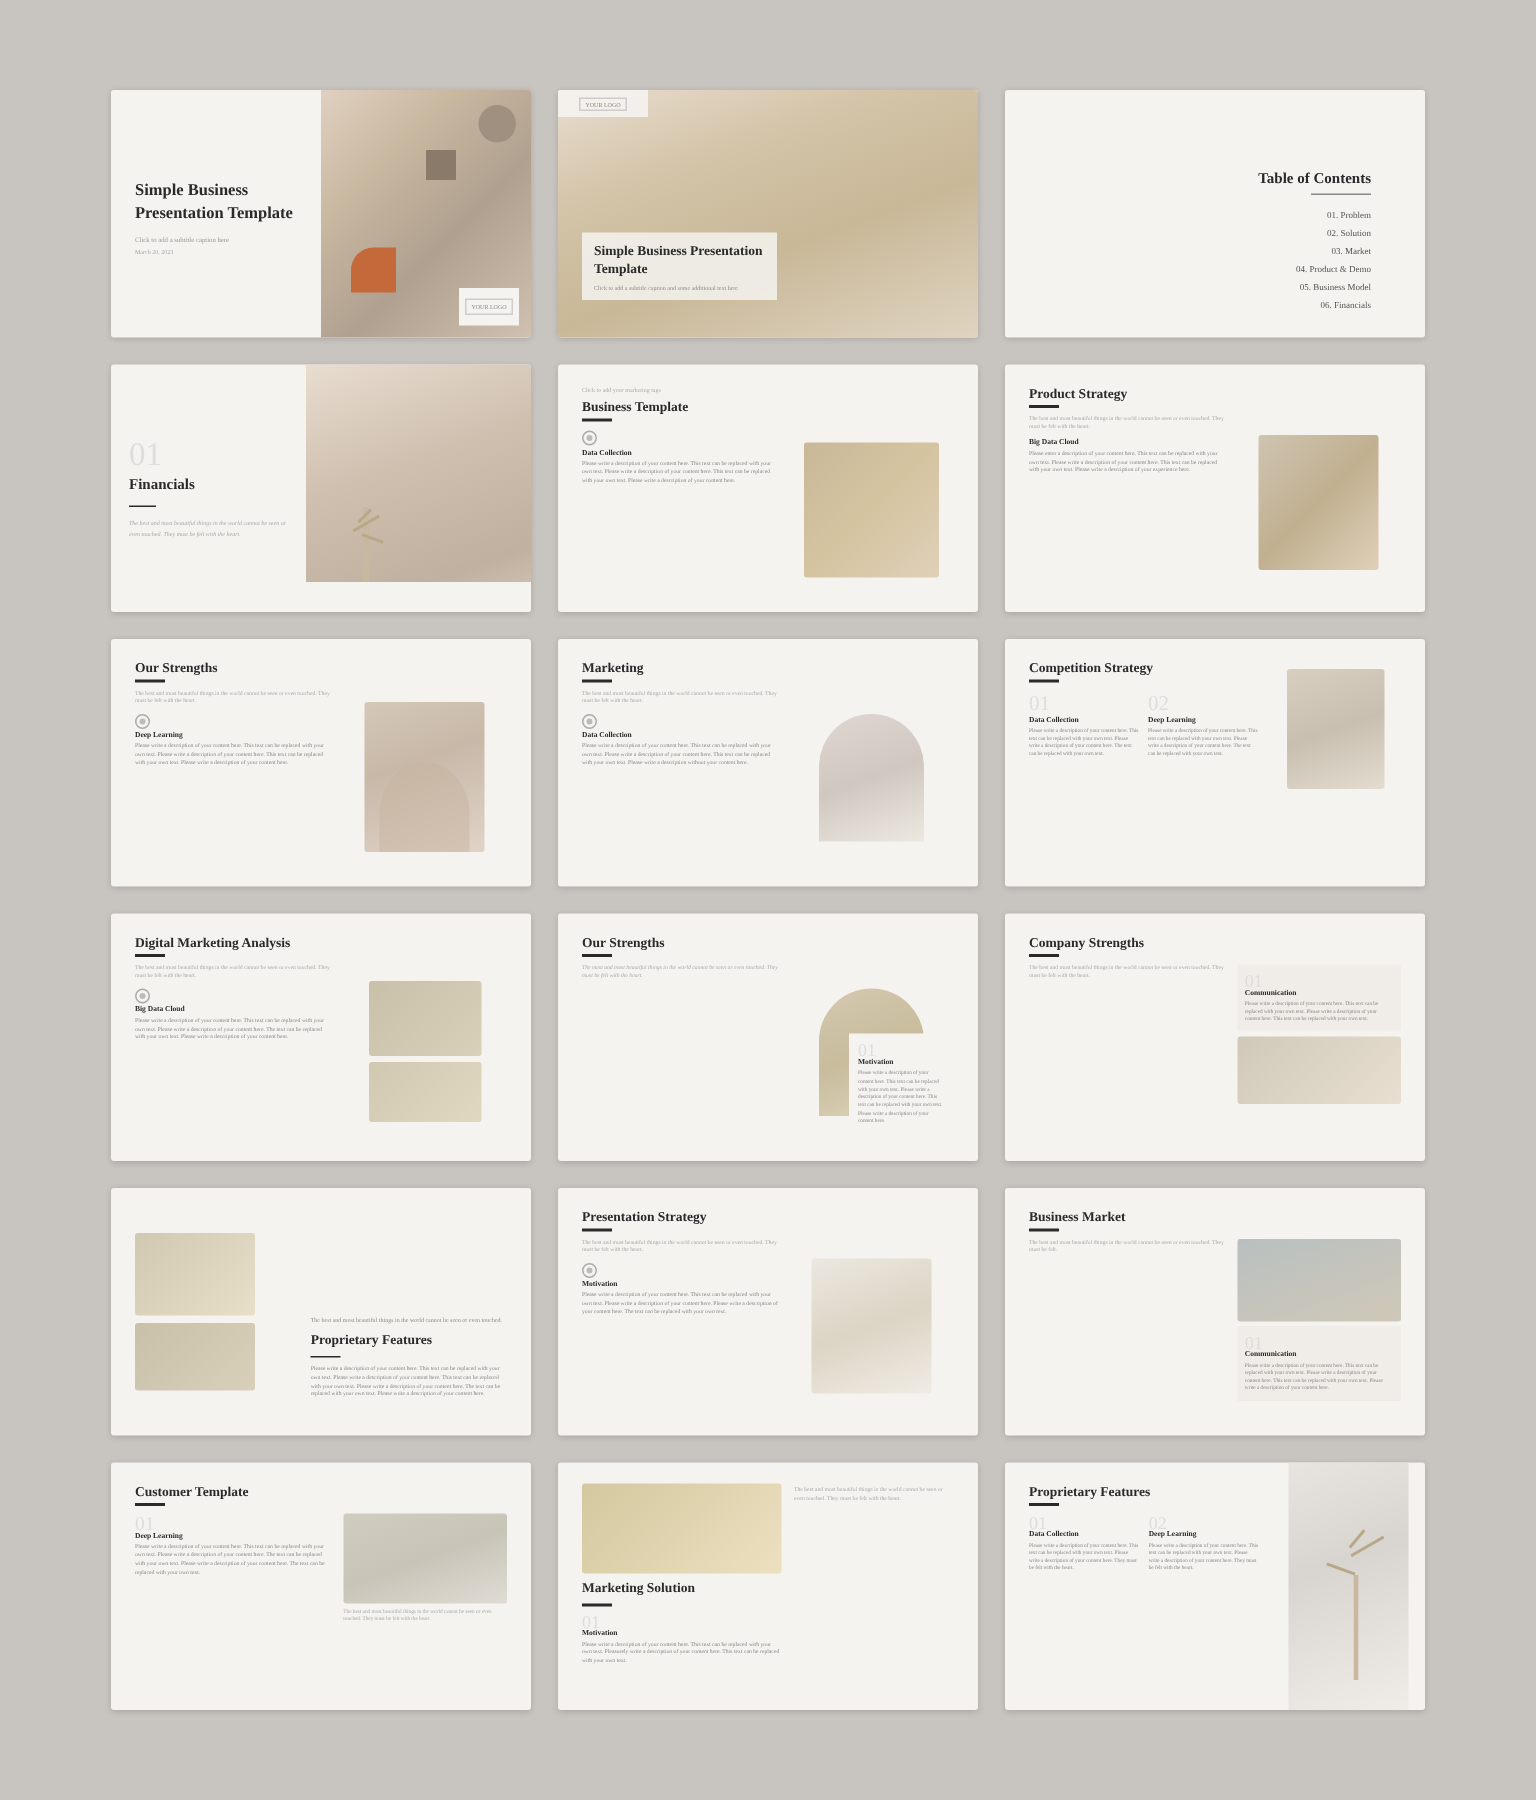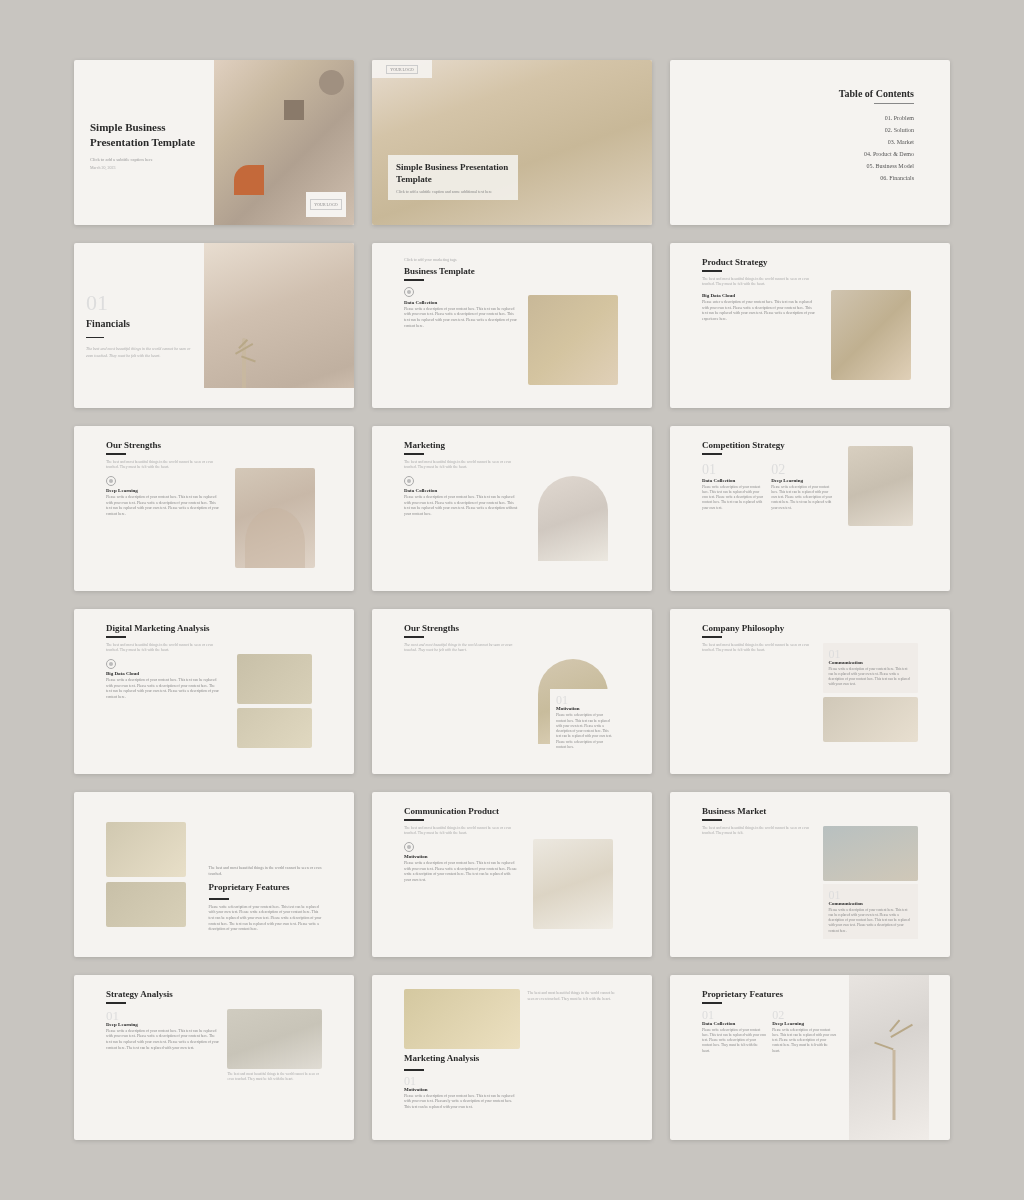--- a/index.html
+++ b/index.html
@@ -18,21 +18,21 @@
       gap: 18px;
     }
     .slide {
       background: #f5f3f0;
       width: 280px;
       height: 165px;
       border-radius: 2px;
       overflow: hidden;
       position: relative;
       box-shadow: 0 1px 4px rgba(0,0,0,0.15);
-      padding: 14px 32px;
+      padding: 14px 16px;
       display: flex;
       flex-direction: column;
     }
     
     .slide-1 {
       padding: 0;
     }
     .slide-1 .left-content {
       position: absolute;
       left: 16px;
@@ -62,20 +62,21 @@
     
     .slide-2 {
       padding: 14px 20px;
     }
     .slide-2 .toc-title {
       font-size: 10px;
       font-weight: 700;
       color: #2a2a2a;
       text-align: right;
       margin-bottom: 6px;
+      margin-top: 26px;
     }
     
     .slide-3 {
       padding: 0;
     }
     .slide-3 .img-bg {
       position: absolute;
       inset: 0;
       background: linear-gradient(160deg, #e8ddd0 0%, #d4c4a8 30%, #c8b898 60%, #e0d4c0 100%);
     }
@@ -293,21 +294,21 @@
         <div style="position:absolute; bottom:5px; right:0px; background:#f5f3f0; padding:5px 6px; width:70px;">
           <div style="font-size:12px; color:#ddd; font-weight:300; line-height:1;">01</div>
           <div style="font-size:5px; font-weight:600; color:#2a2a2a; margin-bottom:2px;">Motivation</div>
           <div style="font-size:3.5px; color:#888; line-height:1.5;">Please write a description of your content here. This text can be replaced with your own text. Please write a description of your content here. This text can be replaced with your own text. Please write a description of your content here.</div>
         </div>
       </div>
     </div>
   </div>
 
   <div class="slide">
-    <div class="slide-title">Company Philosophy</div>
+    <div class="slide-title">Company Strengths</div>
     <div style="width:20px; height:1.5px; background:#2a2a2a; margin-bottom:5px;"></div>
     <div style="display:flex; gap:8px; flex:1;">
       <div style="flex:1.2;">
         <div style="font-size:3.8px; color:#aaa; line-height:1.5; margin-bottom:5px;">The best and most beautiful things in the world cannot be seen or even touched. They must be felt with the heart.</div>
       </div>
       <div style="flex:1; display:flex; flex-direction:column; gap:4px;">
         <div style="background:#f0ece8; padding:5px; border-radius:1px;">
           <div style="font-size:12px; color:#ddd; font-weight:300; line-height:1;">01</div>
           <div style="font-size:5px; font-weight:600; color:#2a2a2a; margin-bottom:2px;">Communication</div>
           <div style="font-size:3.5px; color:#888; line-height:1.5;">Please write a description of your content here. This text can be replaced with your own text. Please write a description of your content here. This text can be replaced with your own text.</div>
@@ -326,21 +327,21 @@
       <div style="flex:1.2; display:flex; flex-direction:column; justify-content:flex-end; padding-bottom:10px;">
         <div style="font-size:4px; color:#888; line-height:1.5; margin-bottom:5px;">The best and most beautiful things in the world cannot be seen or even touched.</div>
         <div class="slide-title" style="font-size:9px;">Proprietary Features</div>
         <div style="width:20px; height:1.5px; background:#2a2a2a; margin: 3px 0 5px;"></div>
         <div style="font-size:3.8px; color:#888; line-height:1.5;">Please write a description of your content here. This text can be replaced with your own text. Please write a description of your content here. This text can be replaced with your own text. Please write a description of your content here. The text can be replaced with your own text. Please write a description of your content here.</div>
       </div>
     </div>
   </div>
 
   <div class="slide">
-    <div class="slide-title">Communication Product</div>
+    <div class="slide-title">Presentation Strategy</div>
     <div style="width:20px; height:1.5px; background:#2a2a2a; margin-bottom:5px;"></div>
     <div style="display:flex; gap:8px; flex:1;">
       <div style="flex:1.2;">
         <div style="font-size:3.8px; color:#aaa; line-height:1.5; margin-bottom:5px;">The best and most beautiful things in the world cannot be seen or even touched. They must be felt with the heart.</div>
         <div class="icon-circle" style="margin-bottom:2px;"></div>
         <div style="font-size:5px; font-weight:600; color:#2a2a2a; margin-bottom:2px;">Motivation</div>
         <div style="font-size:3.8px; color:#888; line-height:1.5;">Please write a description of your content here. This text can be replaced with your own text. Please write a description of your content here. Please write a description of your content here. The text can be replaced with your own text.</div>
       </div>
       <div style="flex:1; display:flex; align-items:center; justify-content:center;">
         <div style="width:80px; height:90px; background: linear-gradient(160deg, #ece8e0 0%, #dcd4c4 50%, #f0ece4 100%); border-radius:2px;"></div>
@@ -362,40 +363,40 @@
         <div style="background:#f0ece8; padding:5px;">
           <div style="font-size:12px; color:#ddd; font-weight:300; line-height:1;">01</div>
           <div style="font-size:5px; font-weight:600; color:#2a2a2a; margin-bottom:2px;">Communication</div>
           <div style="font-size:3.5px; color:#888; line-height:1.5;">Please write a description of your content here. This text can be replaced with your own text. Please write a description of your content here. This text can be replaced with your own text. Please write a description of your content here.</div>
         </div>
       </div>
     </div>
   </div>
 
   <div class="slide">
-    <div class="slide-title">Strategy Analysis</div>
+    <div class="slide-title">Customer Template</div>
     <div style="width:20px; height:1.5px; background:#2a2a2a; margin-bottom:5px;"></div>
     <div style="display:flex; gap:8px; flex:1;">
       <div style="flex:1.2;">
         <div style="font-size:13px; color:#ddd; font-weight:300; line-height:1;">01</div>
         <div style="font-size:5px; font-weight:600; color:#2a2a2a; margin-bottom:2px;">Deep Learning</div>
         <div style="font-size:3.8px; color:#888; line-height:1.5;">Please write a description of your content here. This text can be replaced with your own text. Please write a description of your content here. The text can be replaced with your own text. Please write a description of your content here. The text can be replaced with your own text.</div>
       </div>
       <div style="flex:1; display:flex; flex-direction:column; gap:3px;">
         <div style="width:100%; height:60px; background: linear-gradient(160deg, #d0ccc0 0%, #c8c4b8 50%, #e0dcd4 100%); border-radius:2px;"></div>
         <div style="font-size:3.5px; color:#aaa; line-height:1.5;">The best and most beautiful things in the world cannot be seen or even touched. They must be felt with the heart.</div>
       </div>
     </div>
   </div>
 
   <div class="slide">
     <div style="display:flex; gap:8px; flex:1;">
       <div style="flex:1; display:flex; flex-direction:column;">
         <div style="width:100%; height:60px; background: linear-gradient(135deg, #d4c8a0 0%, #e0d4b0 50%, #ece0c0 100%); border-radius:2px; margin-bottom:4px;"></div>
-        <div class="slide-title">Marketing Analysis</div>
+        <div class="slide-title">Marketing Solution</div>
         <div style="width:20px; height:1.5px; background:#2a2a2a; margin: 3px 0 4px;"></div>
         <div style="font-size:12px; color:#ddd; font-weight:300; line-height:1;">01</div>
         <div style="font-size:5px; font-weight:600; color:#2a2a2a; margin-bottom:2px;">Motivation</div>
         <div style="font-size:3.8px; color:#888; line-height:1.5;">Please write a description of your content here. This text can be replaced with your own text. Pleasurely write a description of your content here. This text can be replaced with your own text.</div>
       </div>
       <div style="flex:0.8; display:flex; flex-direction:column; gap:3px; justify-content:flex-start;">
         <div style="font-size:3.8px; color:#aaa; line-height:1.5; margin-top:2px;">The best and most beautiful things in the world cannot be seen or even touched. They must be felt with the heart.</div>
       </div>
     </div>
   </div>

